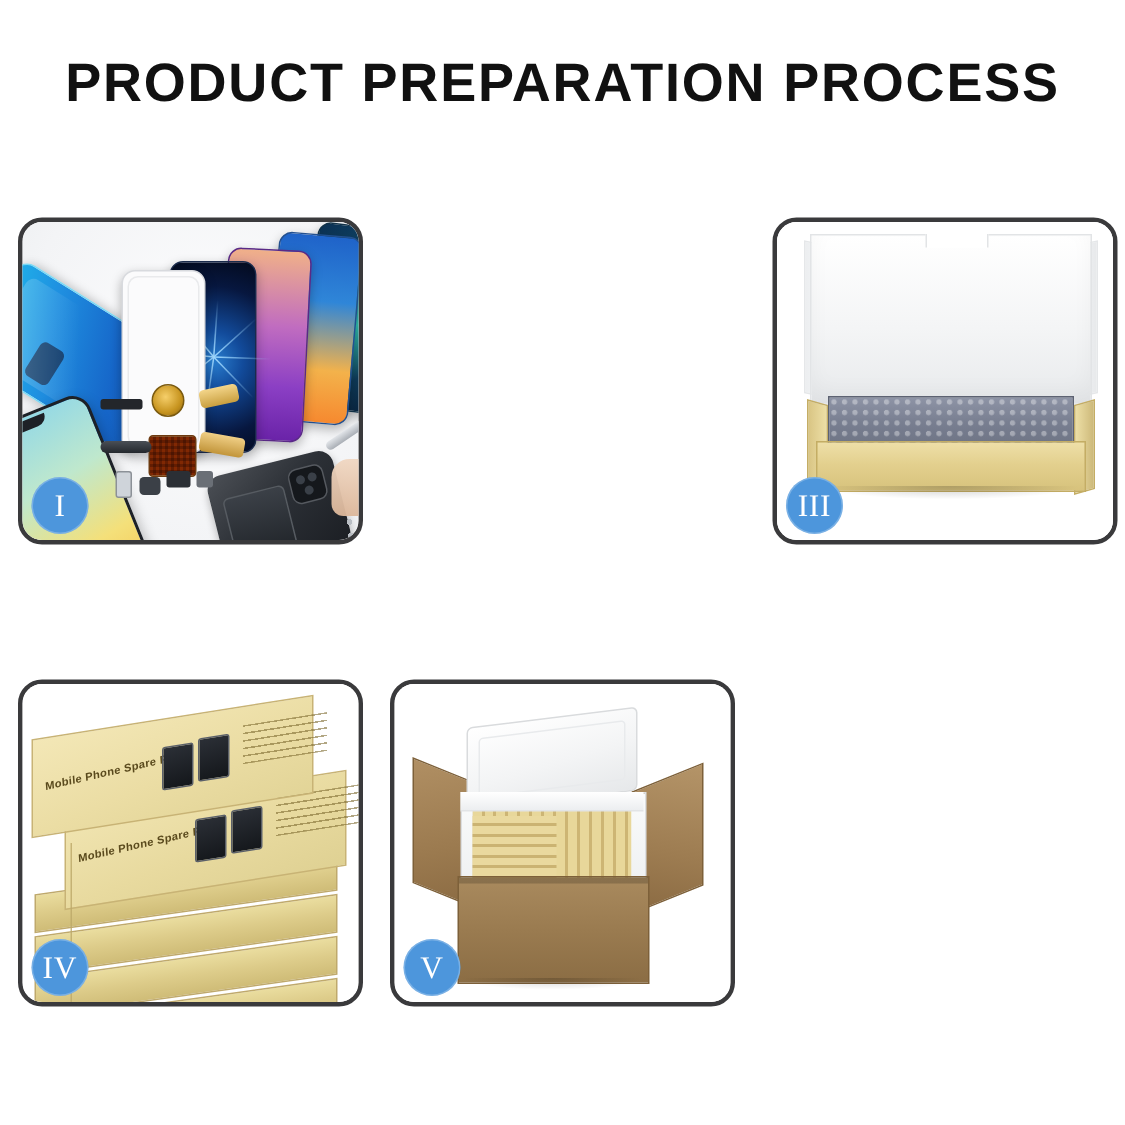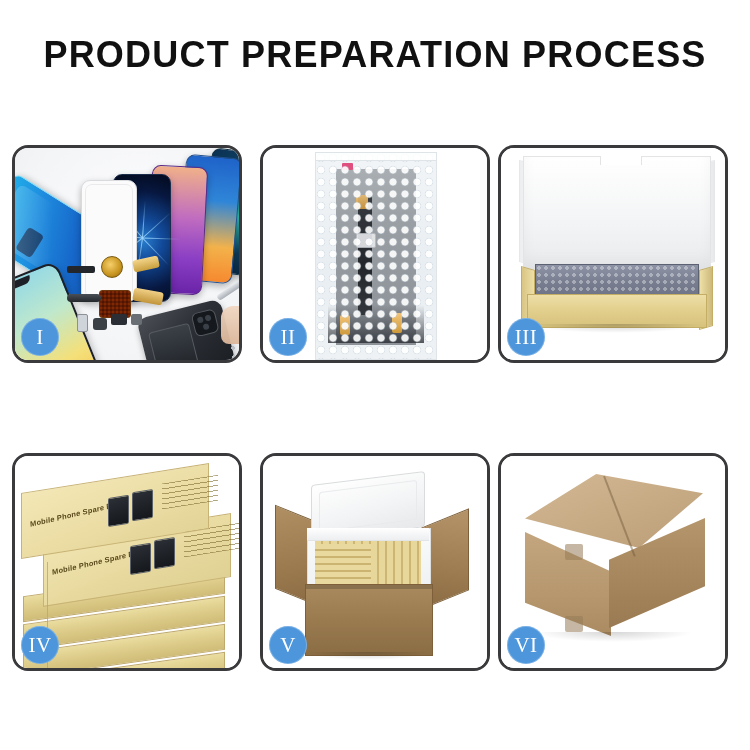--- a/index.html
+++ b/index.html
@@ -26,21 +26,21 @@
 
   
   .grid{position:absolute;left:12px;top:145px;width:726px;height:538px;}
   .panel{
     position:absolute;width:230px;height:218px;
     border:3px solid #3a3a3c;border-radius:16px;
     background:#ffffff;box-sizing:border-box;overflow:hidden;
   }
   .panel.c0{left:0;}
   .panel.c1{left:248px;}
-  .panel.c2{left:486px;}
+  .panel.c2{left:503px;}
   .panel.r0{top:0;}
   .panel.r1{top:308px;}
 
   .stage{position:absolute;inset:0;overflow:hidden;}
 
   .badge{
     position:absolute;left:6px;bottom:4px;
     width:38px;height:38px;border-radius:50%;
     background:#4d96dc;color:#ffffff;
     font-family:"Liberation Serif", serif;
@@ -356,38 +356,20 @@
         <div class="part pt-btn2"></div>
         <div class="part pt-chip1"></div>
         <div class="part pt-chip2"></div>
         <div class="part pt-tool"></div>
         <div class="part pt-hand"></div>
         <div class="part pt-screws"></div>
       </div>
       <div class="badge">I</div>
     </div>
 
-    <div class="panel r0 c1">
-      <div class="stage">
-        <div class="p2bg"></div>
-        <div class="bubblebag">
-          <div class="lcd"></div>
-          <div class="lcd-foot"></div>
-          <div class="lcd-strip"></div>
-          <div class="lcd-conn"></div>
-          <div class="lcd-tape"></div>
-          <div class="lcd-tab a"></div>
-          <div class="lcd-tab b"></div>
-          <div class="lcd-pink"></div>
-          <div class="bubbles"></div>
-          <div class="bag-seam"></div>
-        </div>
-      </div>
-      <div class="badge">II</div>
-    </div>
 
     <div class="panel r0 c2">
       <div class="stage">
         <div class="p3bg"></div>
         <div class="lid-left"></div>
         <div class="lid-right"></div>
         <div class="lid-back">
           <div class="lid-notch"></div>
         </div>
         <div class="box-lipL"></div>
@@ -440,28 +422,15 @@
           <div class="stripeset"></div>
         </div>
         <div class="stripeset b"></div>
         <div class="foamwall"></div>
         <div class="cartonFront"></div>
         <div class="cart-shadow"></div>
       </div>
       <div class="badge">V</div>
     </div>
 
-    <div class="panel r1 c2">
-      <div class="stage">
-        <div class="p6bg"></div>
-        <div class="ctop"></div>
-        <div class="cleft"></div>
-        <div class="cright"></div>
-        <div class="cseam"></div>
-        <div class="ctape"></div>
-        <div class="ctape2"></div>
-        <div class="c-shadow"></div>
-      </div>
-      <div class="badge">VI</div>
-    </div>
 
   </div>
 </div>
 
 </body></html>

